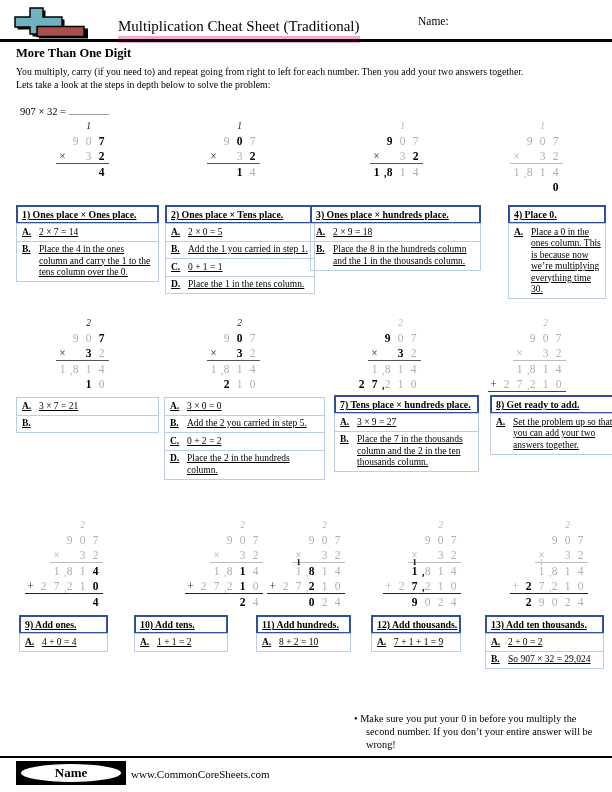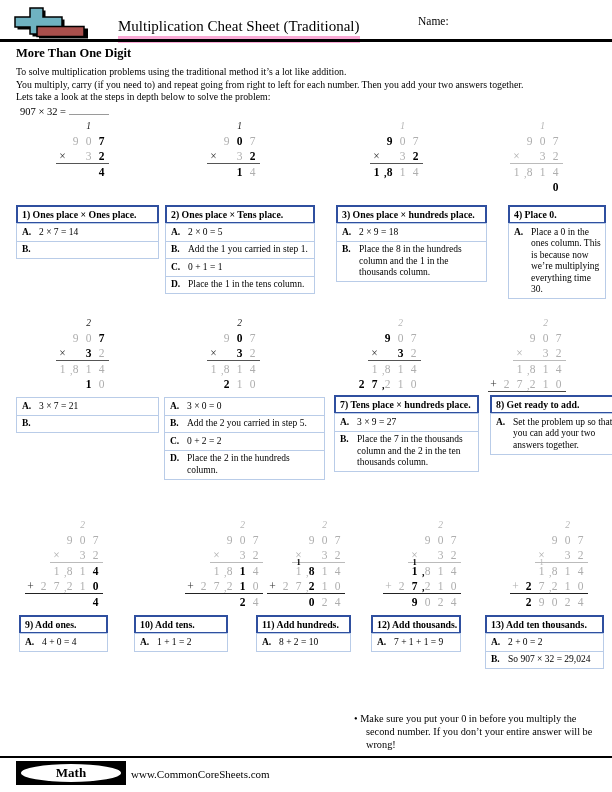--- a/index.html
+++ b/index.html
@@ -23,21 +23,21 @@
   .wrow.carry2{height:0;overflow:visible;}
   .wrow.carry2 .wc{font-size:8.5px;bottom:auto;top:-5px;line-height:8px;font-style:normal;}
   .wc{position:absolute;bottom:0;width:13px;text-align:center;line-height:14px;font-size:11.5px;}
   .wc.g{color:#aeaeae;} .wc.gi{color:#b5b5b5;} .wc.gc{color:#b5b5b5;}
   .wc.b{color:#000;font-weight:700;} .wc.bi{color:#1a1a1a;} .wc.bc{color:#000;font-weight:700;}
   .wc.d{color:#333;}
   .kk{position:absolute;right:-3.5px;bottom:-2px;font-size:10px;}
   .wrule{height:1px;margin-left:26px;width:53px;}
   .wrule.sum{margin-left:1px;width:78px;}
   
-  .stepbox{position:absolute;font-size:9.5px;}
+  .stepbox{position:absolute;font-size:9.5px;text-decoration:underline;}
   .sb-h{border:2px solid #2f4f9f;padding:2px 3px 2px 4px;font-weight:700;font-size:9.8px;
         white-space:nowrap;background:#fff;}
   .sb-it{border:1px solid #b9cce8;margin-top:-1px;display:flex;padding:2.5px 3px 2.5px 2px;line-height:11.5px;}
   .sb-it:first-child{margin-top:2px;}
   .sb-letter{font-weight:700;flex:none;width:17px;padding-left:3px;}
   .sb-text{flex:1;}
   
   .rem-title{position:absolute;left:330px;top:692px;width:250px;text-align:center;
              font-size:11.5px;font-weight:700;}
   .rem-title span{border-bottom:1.3px solid #000;padding-bottom:1px;}
@@ -63,21 +63,20 @@
       <rect x="29" y="25.5" width="49" height="10" fill="#000"></rect>
       <rect x="27" y="23.5" width="47" height="10" fill="#a94f4c" stroke="#000" stroke-width="1.5"></rect>
     </svg>
   </div>
   <div class="title">Multiplication Cheat Sheet (Traditional)</div>
   <div class="name-label">Name:</div>
   <div class="hdr-rule"></div>
 
   <div class="sec-head">More Than One Digit</div>
   <div class="intro">
-    <div>To solve multiplication problems using the traditional method it’s a lot like addition.</div>
     <div>You multiply, carry (if you need to) and repeat going from right to left for each number. Then you add your two answers together.</div>
     <div>Lets take a look at the steps in depth below to solve the problem:</div>
   </div>
   <div class="problem">
     <span>907 × 32 =</span><span class="blank"></span>
   </div>
 
   <div class="work" id="work-1" style="left:30px;top:120px;">
       <div class="wrow carry">
         <span class="wc bi" style="left: 52px;">1</span>
@@ -468,20 +467,21 @@
     </div>
 
   <div class="stepbox" id="box-1" style="left:16px;top:205px;width:143px;">
       <div class="sb-h">1) Ones place × Ones place.</div>
       <div class="sb-it">
         <span class="sb-letter">A.</span>
         <span class="sb-text">2 × 7 = 14</span>
       </div>
       <div class="sb-it">
         <span class="sb-letter">B.</span>
+        <span class="sb-text">Place the 4 in the ones column and carry the 1 to the tens column over the 0.</span>
       </div>
     </div>
   <div class="stepbox" id="box-2" style="left:165px;top:205px;width:150px;">
       <div class="sb-h">2) Ones place × Tens place.</div>
       <div class="sb-it">
         <span class="sb-letter">A.</span>
         <span class="sb-text">2 × 0 = 5</span>
       </div>
       <div class="sb-it">
         <span class="sb-letter">B.</span>
@@ -489,21 +489,21 @@
       </div>
       <div class="sb-it">
         <span class="sb-letter">C.</span>
         <span class="sb-text">0 + 1 = 1</span>
       </div>
       <div class="sb-it">
         <span class="sb-letter">D.</span>
         <span class="sb-text">Place the 1 in the tens column.</span>
       </div>
     </div>
-  <div class="stepbox" id="box-3" style="left:336px;top:205px;width:151px;">
+  <div class="stepbox" id="box-3" style="left:310px;top:205px;width:171px;">
       <div class="sb-h">3) Ones place × hundreds place.</div>
       <div class="sb-it">
         <span class="sb-letter">A.</span>
         <span class="sb-text">2 × 9 = 18</span>
       </div>
       <div class="sb-it">
         <span class="sb-letter">B.</span>
         <span class="sb-text">Place the 8 in the hundreds column and the 1 in the thousands column.</span>
       </div>
     </div>
@@ -600,18 +600,18 @@
     </div>
 
   <div class="rem-bullet">
     <span>•</span>
     <span>Make sure you put your 0 in before you multiply the second number. If you don’t your entire answer will be wrong!</span>
   </div>
 
   <div class="ftr-rule"></div>
   <div class="subject-box">
     <div class="subject-ellipse">
-      <span>Math</span>
+      <span>Name</span>
     </div>
   </div>
   <div class="site">www.CommonCoreSheets.com</div>
 
 </div>
 
 </body></html>

